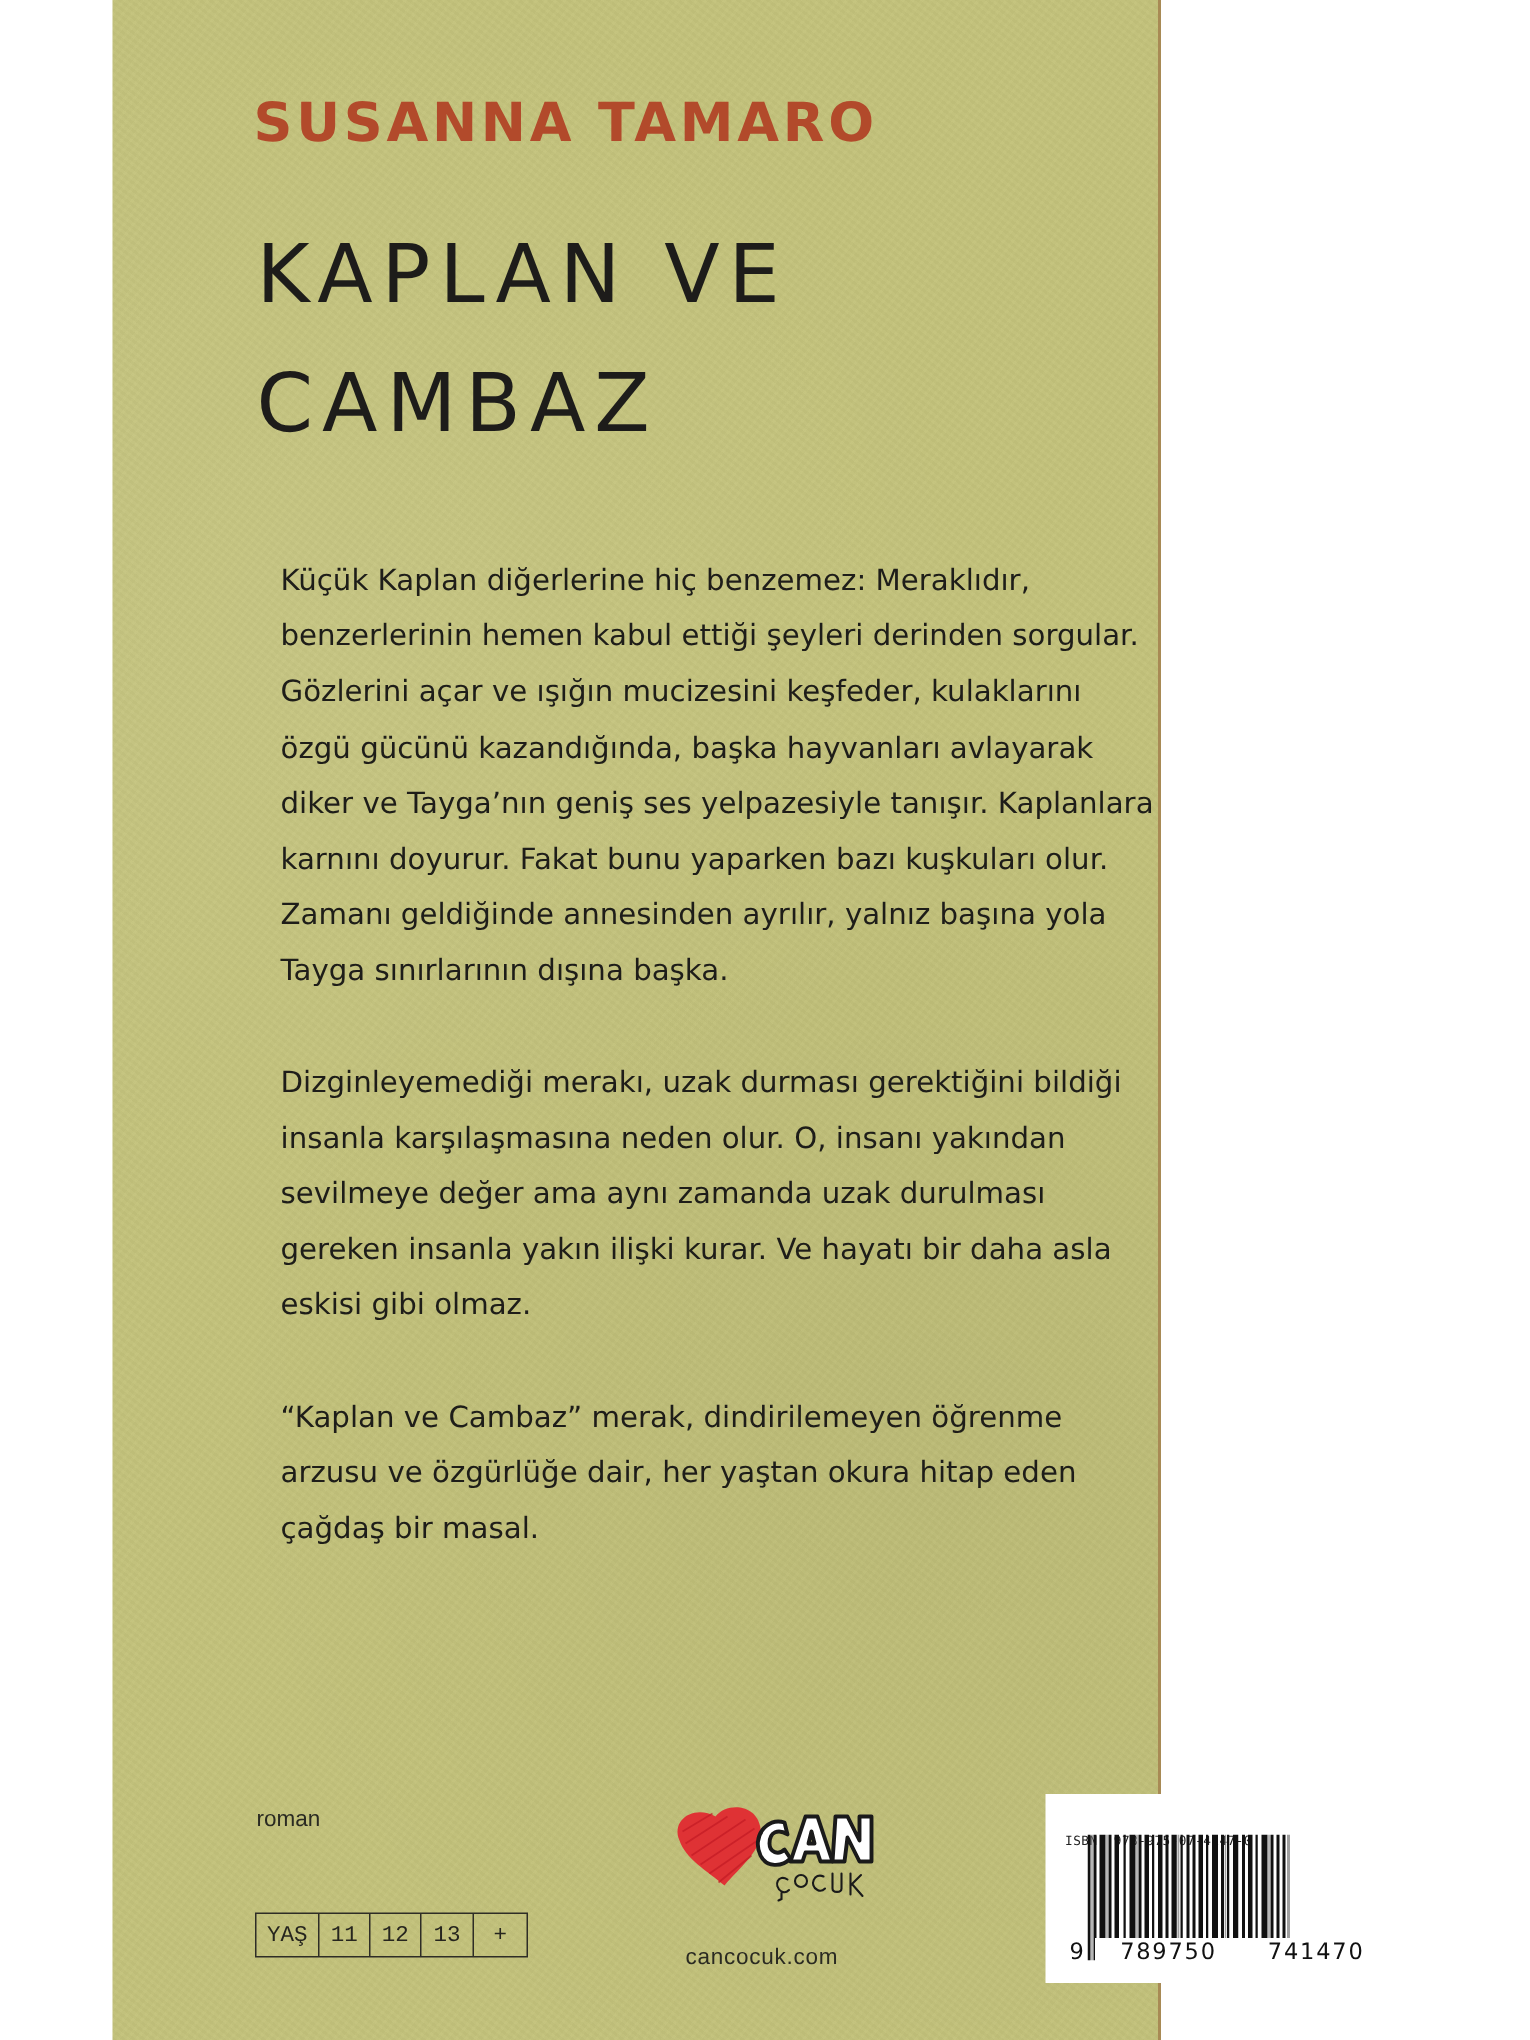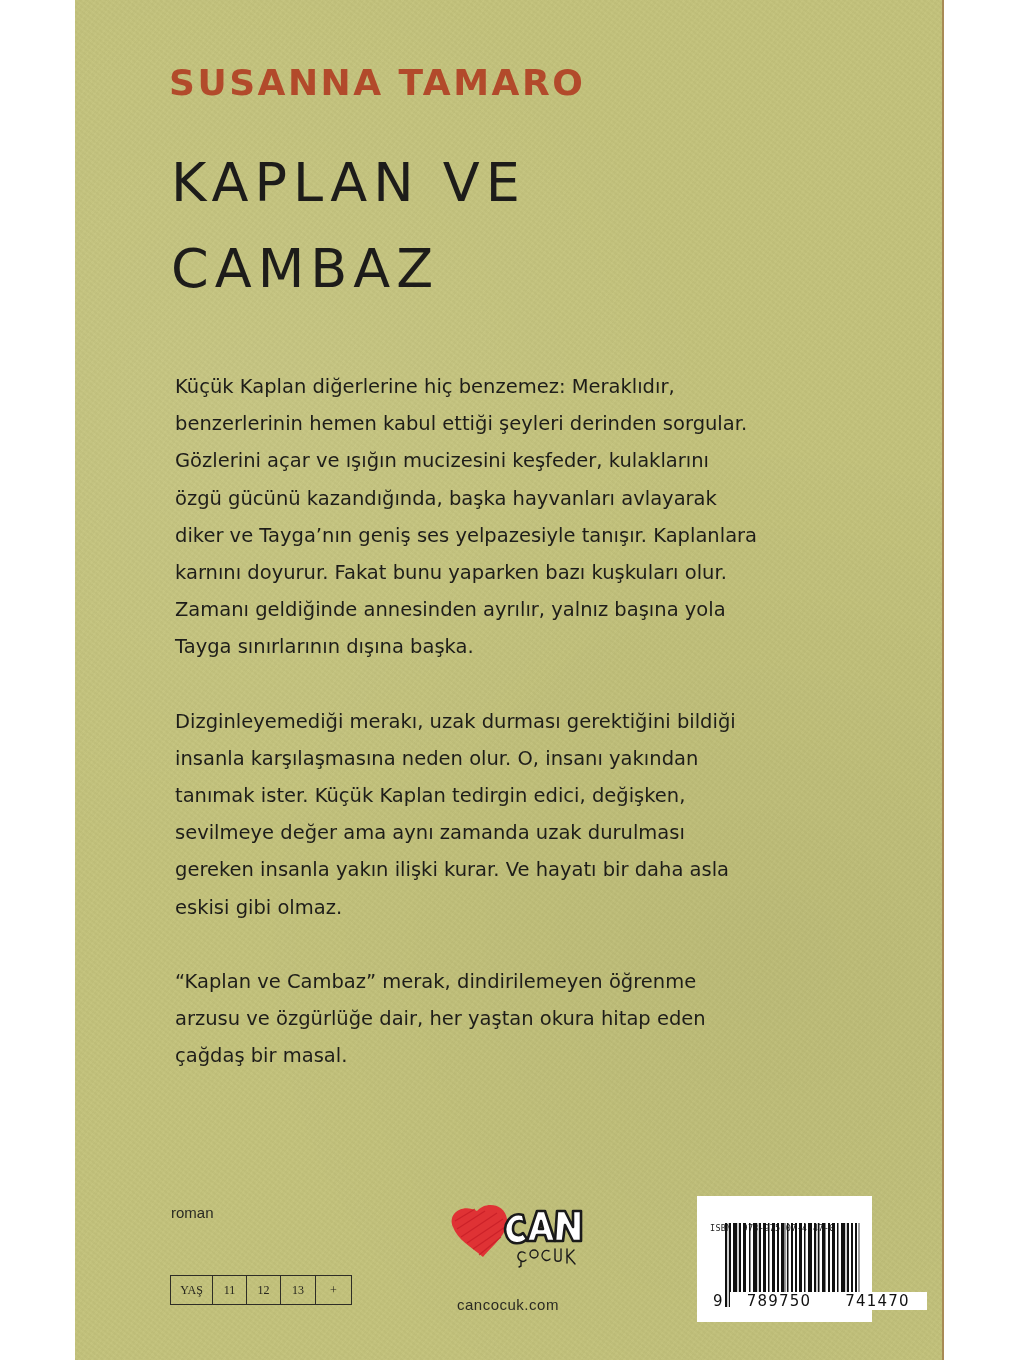--- a/index.html
+++ b/index.html
@@ -2,21 +2,21 @@
 <html><head>
 <meta charset="utf-8">
 <style>
   html, body { margin: 0; padding: 0; }
   body {
     width: 1020px; height: 1360px; background: #ffffff;
     position: relative; overflow: hidden;
     font-family: "DejaVu Sans", sans-serif;
   }
   .cover {
-    position: absolute; left: 75px; top: 0; width: 869px; height: 1360px;
+    position: absolute; left: 75px; top: 0; width: 699px; height: 1360px;
     background-color: #c3c27b;
     background-image:
       radial-gradient(circle at 20% 30%, rgba(255,255,255,0.06) 0, rgba(255,255,255,0) 40%),
       radial-gradient(circle at 80% 70%, rgba(0,0,0,0.04) 0, rgba(0,0,0,0) 45%),
       repeating-linear-gradient(37deg, rgba(0,0,0,0.015) 0 2px, rgba(255,255,255,0.015) 2px 4px),
       repeating-linear-gradient(-53deg, rgba(0,0,0,0.012) 0 3px, rgba(255,255,255,0.012) 3px 5px);
     border-right: 2px solid #a88a55;
     box-sizing: border-box;
   }
   .author {
@@ -30,33 +30,33 @@
     font-family: "DejaVu Sans", sans-serif;
     font-size: 54px; font-weight: normal; letter-spacing: 6px; line-height: 86px;
     color: #1d1c1a;
   }
   .title span { display: block; }
   .blurb {
     position: absolute; left: 96px; top: 368px; width: 680px;
     font-family: "DejaVu Sans", sans-serif;
     font-size: 19.5px; line-height: 37.2px; color: #1e1d19;
   }
-  .blurb p { margin: 0 0 37px 4px; }
+  .blurb p { margin: 0 0 37px 16px; }
   .blurb .line { display: block; white-space: nowrap; }
   .genre {
     position: absolute; left: 96px; top: 1204px;
     font-family: "Liberation Sans", sans-serif; font-size: 15px; color: #2a2a22;
   }
   .age-grid {
     position: absolute; left: 95px; top: 1275px;
     display: flex; border: 1.5px solid #2e2d26; height: 30px; box-sizing: border-box;
   }
   .age-cell {
     height: 100%; display: flex; align-items: center; justify-content: center;
-    font-family: Liberation Serif, serif; font-size: 12px; color: #26251e;
+    font-family: Liberation Mono, monospace; font-size: 15px; color: #26251e;
     border-right: 1.5px solid #2e2d26; box-sizing: border-box;
   }
   .age-cell:last-child { border-right: none; }
   .logo {
     position: absolute; left: 366px; top: 1197px; width: 150px; height: 75px;
   }
   .website {
     position: absolute; left: 382px; top: 1296px;
     font-family: "Liberation Sans", sans-serif; font-size: 15px; letter-spacing: 0.5px;
     color: #2a2a22;
@@ -98,21 +98,20 @@
       <span class="line">Gözlerini açar ve ışığın mucizesini keşfeder, kulaklarını</span>
       <span class="line">özgü gücünü kazandığında, başka hayvanları avlayarak</span>
       <span class="line">diker ve Tayga’nın geniş ses yelpazesiyle tanışır. Kaplanlara</span>
       <span class="line">karnını doyurur. Fakat bunu yaparken bazı kuşkuları olur.</span>
       <span class="line">Zamanı geldiğinde annesinden ayrılır, yalnız başına yola</span>
       <span class="line">Tayga sınırlarının dışına başka.</span>
     </p>
     <p>
       <span class="line">Dizginleyemediği merakı, uzak durması gerektiğini bildiği</span>
       <span class="line">insanla karşılaşmasına neden olur. O, insanı yakından</span>
-      <span class="line">tanımak ister. Küçük Kaplan tedirgin edici, değişken,</span>
       <span class="line">sevilmeye değer ama aynı zamanda uzak durulması</span>
       <span class="line">gereken insanla yakın ilişki kurar. Ve hayatı bir daha asla</span>
       <span class="line">eskisi gibi olmaz.</span>
     </p>
     <p>
       <span class="line">“Kaplan ve Cambaz” merak, dindirilemeyen öğrenme</span>
       <span class="line">arzusu ve özgürlüğe dair, her yaştan okura hitap eden</span>
       <span class="line">çağdaş bir masal.</span>
     </p>
   </div>

